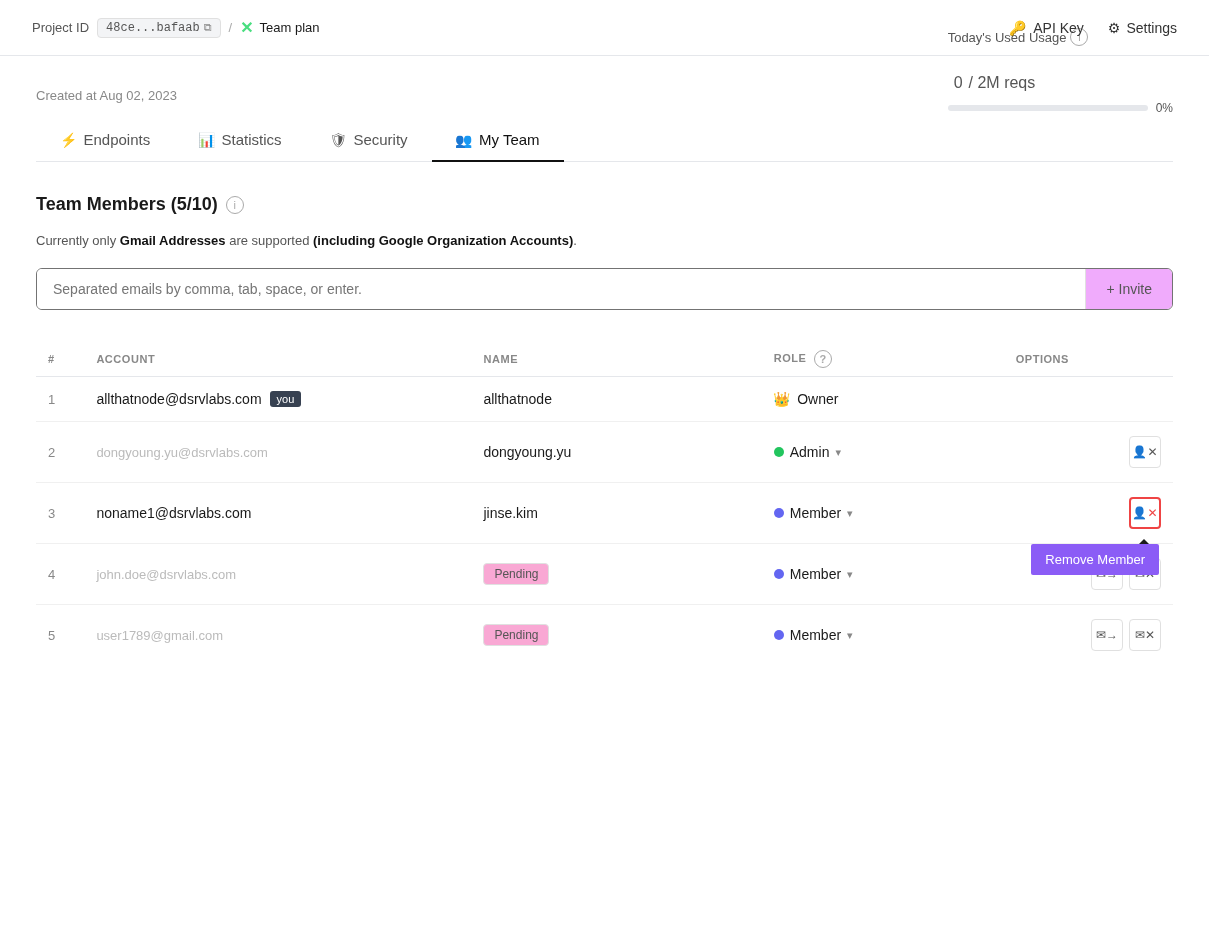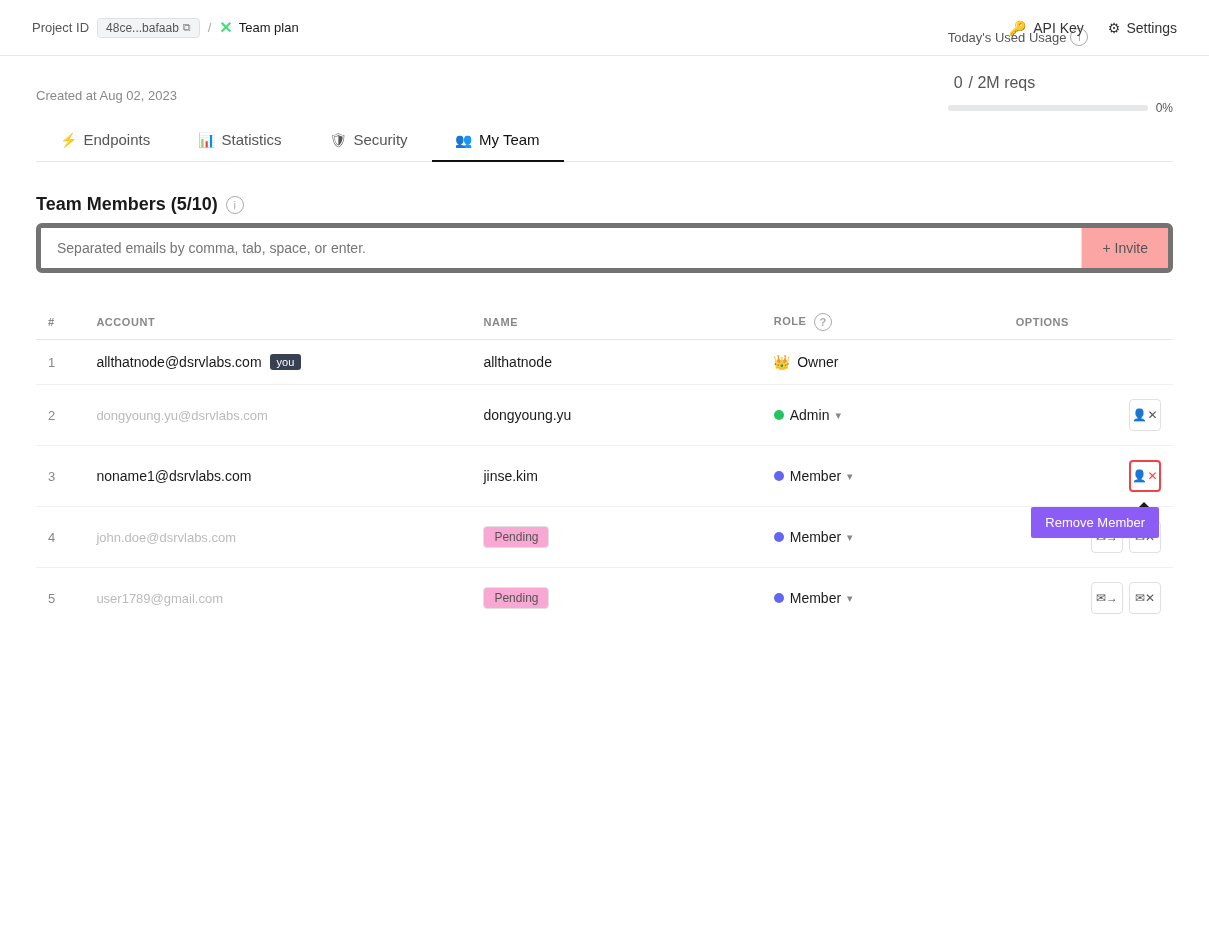--- a/index.html
+++ b/index.html
@@ -7,21 +7,21 @@
 
     
     .topbar {
       display: flex; align-items: center; justify-content: space-between;
       padding: 10px 32px; border-bottom: 1px solid #e5e7eb; height: 56px;
     }
     .topbar-left { display: flex; align-items: center; gap: 8px; font-size: 13px; color: #555; }
     .project-id-label { color: #555; }
     .project-id-badge {
       background: #f3f4f6; border: 1px solid #e0e0e0; border-radius: 4px;
-      padding: 2px 8px; font-size: 12px; font-family: Liberation Sans, sans-serif; display: flex; align-items: center; gap: 4px;
+      padding: 2px 8px; font-size: 12px; font-family: Liberation Mono, monospace; display: flex; align-items: center; gap: 4px;
     }
     .copy-icon { cursor: pointer; color: #888; font-size: 11px; }
     .slash { color: #aaa; }
     .team-plan-link { display: flex; align-items: center; gap: 6px; font-weight: 500; color: #1a1a1a; }
     .team-plan-x { color: #4ade80; font-weight: bold; font-size: 16px; }
     .topbar-right { display: flex; align-items: center; gap: 24px; }
     .topbar-btn { display: flex; align-items: center; gap: 6px; font-size: 14px; color: #333; cursor: pointer; background: none; border: none; }
 
     
     .main { padding: 32px 36px; max-width: 1209px; }
@@ -44,36 +44,36 @@
       display: flex; align-items: center; gap: 6px;
       padding: 12px 24px; font-size: 15px; color: #555; cursor: pointer;
       border-bottom: 2px solid transparent; margin-bottom: -1px;
       text-decoration: none;
     }
     .tab.active { color: #111; border-bottom-color: #111; font-weight: 500; }
     .tab-icon { font-size: 14px; }
 
     
     .content { padding: 32px 0; }
-    .section-header { display: flex; align-items: center; gap: 8px; margin-bottom: 8px; }
+    .section-header { display: flex; align-items: center; gap: 8px; margin-bottom: 18px; }
     .section-title { font-size: 18px; font-weight: 600; }
     .info-icon { display: inline-flex; align-items: center; justify-content: center; width: 18px; height: 18px; border-radius: 50%; border: 1.5px solid #aaa; color: #aaa; font-size: 11px; cursor: pointer; }
 
     .support-text { font-size: 13px; color: #555; margin-bottom: 20px; }
     .support-text strong { color: #111; }
 
     
     .invite-row {
-      display: flex; border: 5px solid #737373; border-radius: 6px; overflow: hidden; margin-bottom: 32px;
+      display: flex; border: 1px solid #737373; border-radius: 6px; overflow: hidden; margin-bottom: 32px;
     }
     .invite-input {
       flex: 1; padding: 12px 16px; border: none; outline: none; font-size: 14px; color: #999;
     }
     .invite-btn {
-      background: #fca5a5; border: none; border-left: 1px solid #e0e0e0;
+      background: #f0abfc; border: none; border-left: 1px solid #e0e0e0;
       padding: 12px 20px; font-size: 14px; color: #555; cursor: pointer; display: flex; align-items: center; gap: 6px;
     }
 
     
     .members-table { width: 100%; border-collapse: collapse; }
     .members-table th {
       text-align: left; font-size: 11px; font-weight: 600; color: #888;
       text-transform: uppercase; letter-spacing: 0.05em;
       padding: 8px 12px; border-bottom: 1px solid #e5e7eb;
     }
@@ -200,20 +200,23 @@
       <span class="tab-icon">👥</span>
       <span>My Team</span>
     </a>
   </div>
 
   <div class="content">
     <div class="section-header">
       <span class="section-title">Team Members (5/10)</span>
       <span class="info-icon">i</span>
     </div>
+    <p class="support-text">
+      <span>Currently only </span><strong>Gmail Addresses</strong><span> are supported </span><strong>(including Google Organization Accounts)</strong><span>.</span>
+    </p>
 
     <div class="invite-row">
       <input class="invite-input" type="text" placeholder="Separated emails by comma, tab, space, or enter." style="">
       <button class="invite-btn">
         <span>+ Invite</span>
       </button>
     </div>
 
     <table class="members-table">
       <thead>

